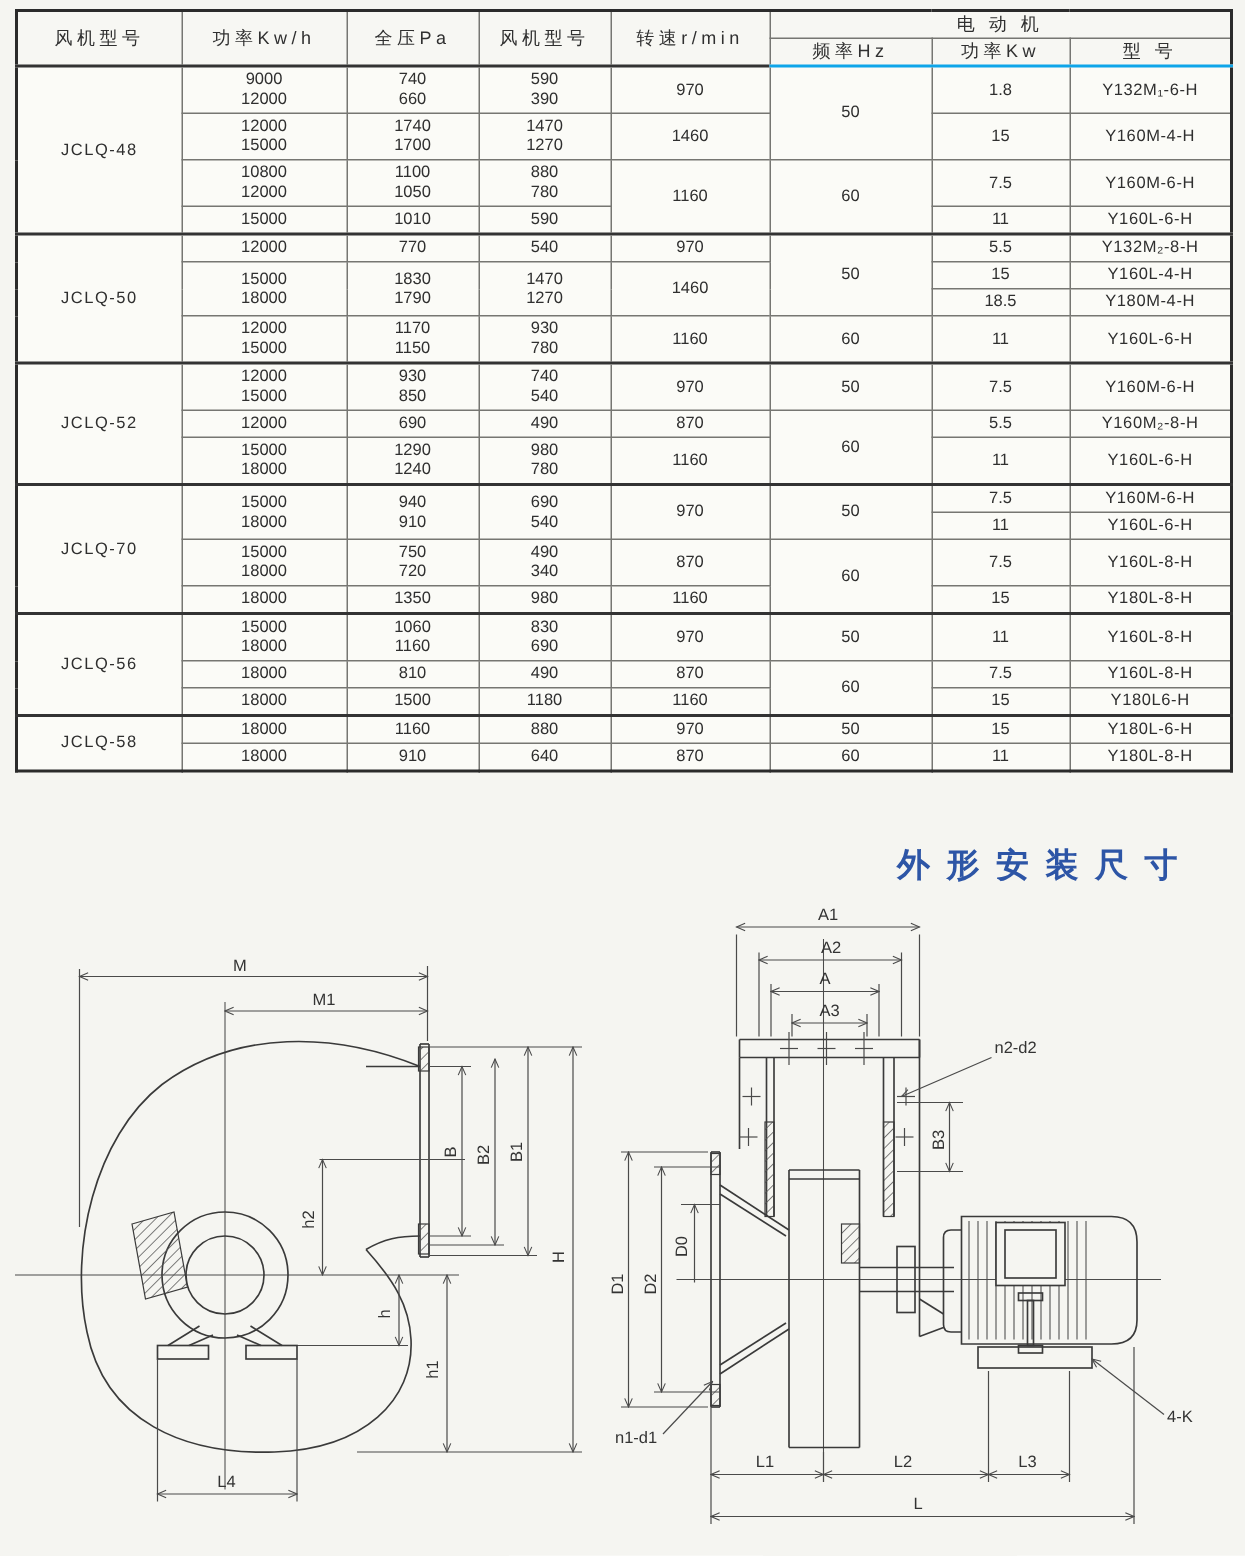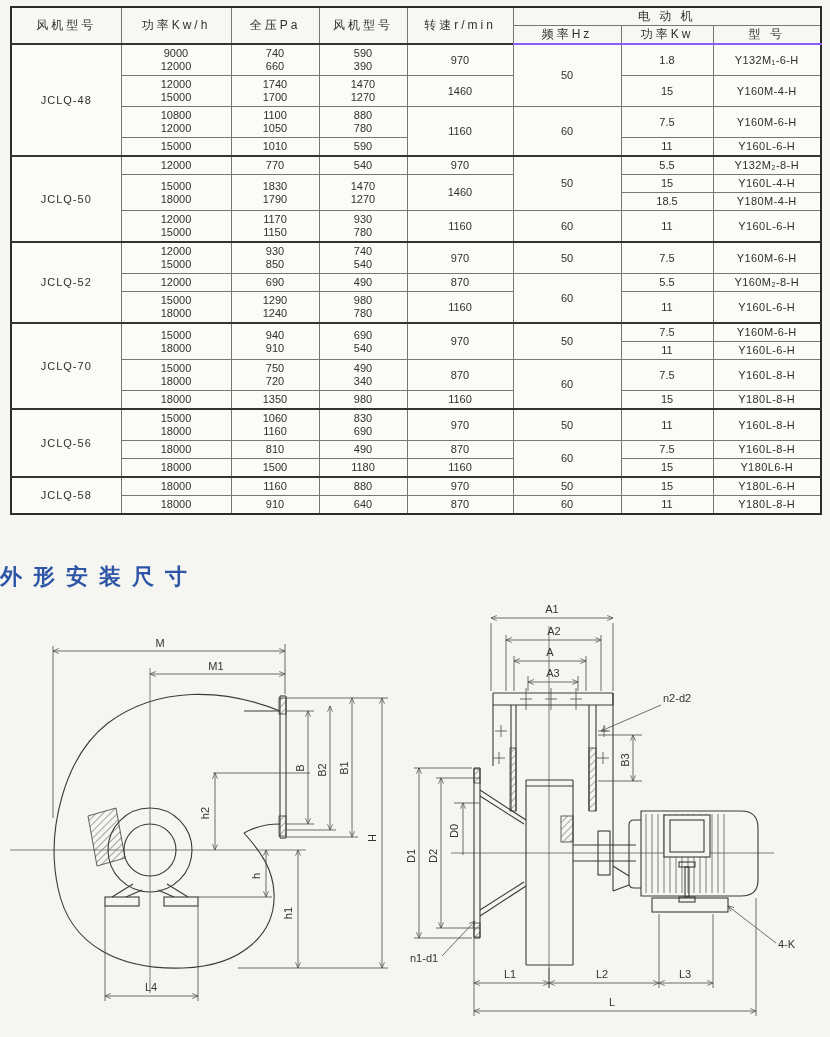--- a/index.html
+++ b/index.html
@@ -16,28 +16,28 @@
     background:#fbfbf7; border:2px solid #2b2b2b;
   }
   .spec th, .spec td {
     border:1px solid #767672;
     text-align:center; vertical-align:middle;
     color:#2f2f2f; font-size:11px; line-height:13px;
     padding:2px 1px; white-space:pre-line;
     overflow:hidden;
   }
   .spec th { font-size:12px; font-weight:normal; letter-spacing:3px; color:#303030; background:#f7f7f3; }
-  .spec tr.hdr2 th { border-bottom:2px solid #8b5cf6; }
+  .spec tr.hdr2 th { border-bottom:2px solid #0ea5e9; }
   .spec tr.grp td { border-top:2px solid #333; }
   .spec td.model { letter-spacing:1px; }
   .spec td.motor { letter-spacing:0.4px; }
   
   .section-title {
     position:absolute; top:562px; left:0; width:796px;
-    text-align:left; font-size:22px; font-weight:bold;
+    text-align:right; font-size:22px; font-weight:bold;
     color:#2d55a6; letter-spacing:11px;
   }
   
   svg { position:absolute; }
   svg text { font-family:"Liberation Sans","DejaVu Sans",sans-serif; font-size:11px; fill:#333; }
   .outline { stroke:#3a3a3a; stroke-width:1.1; fill:none; }
   .thin    { stroke:#4a4a4a; stroke-width:0.7; fill:none; }
   .dim     { stroke:#4a4a4a; stroke-width:0.8; fill:none; }
   .hatchr  { stroke:#3a3a3a; stroke-width:0.8; }
 </style>

